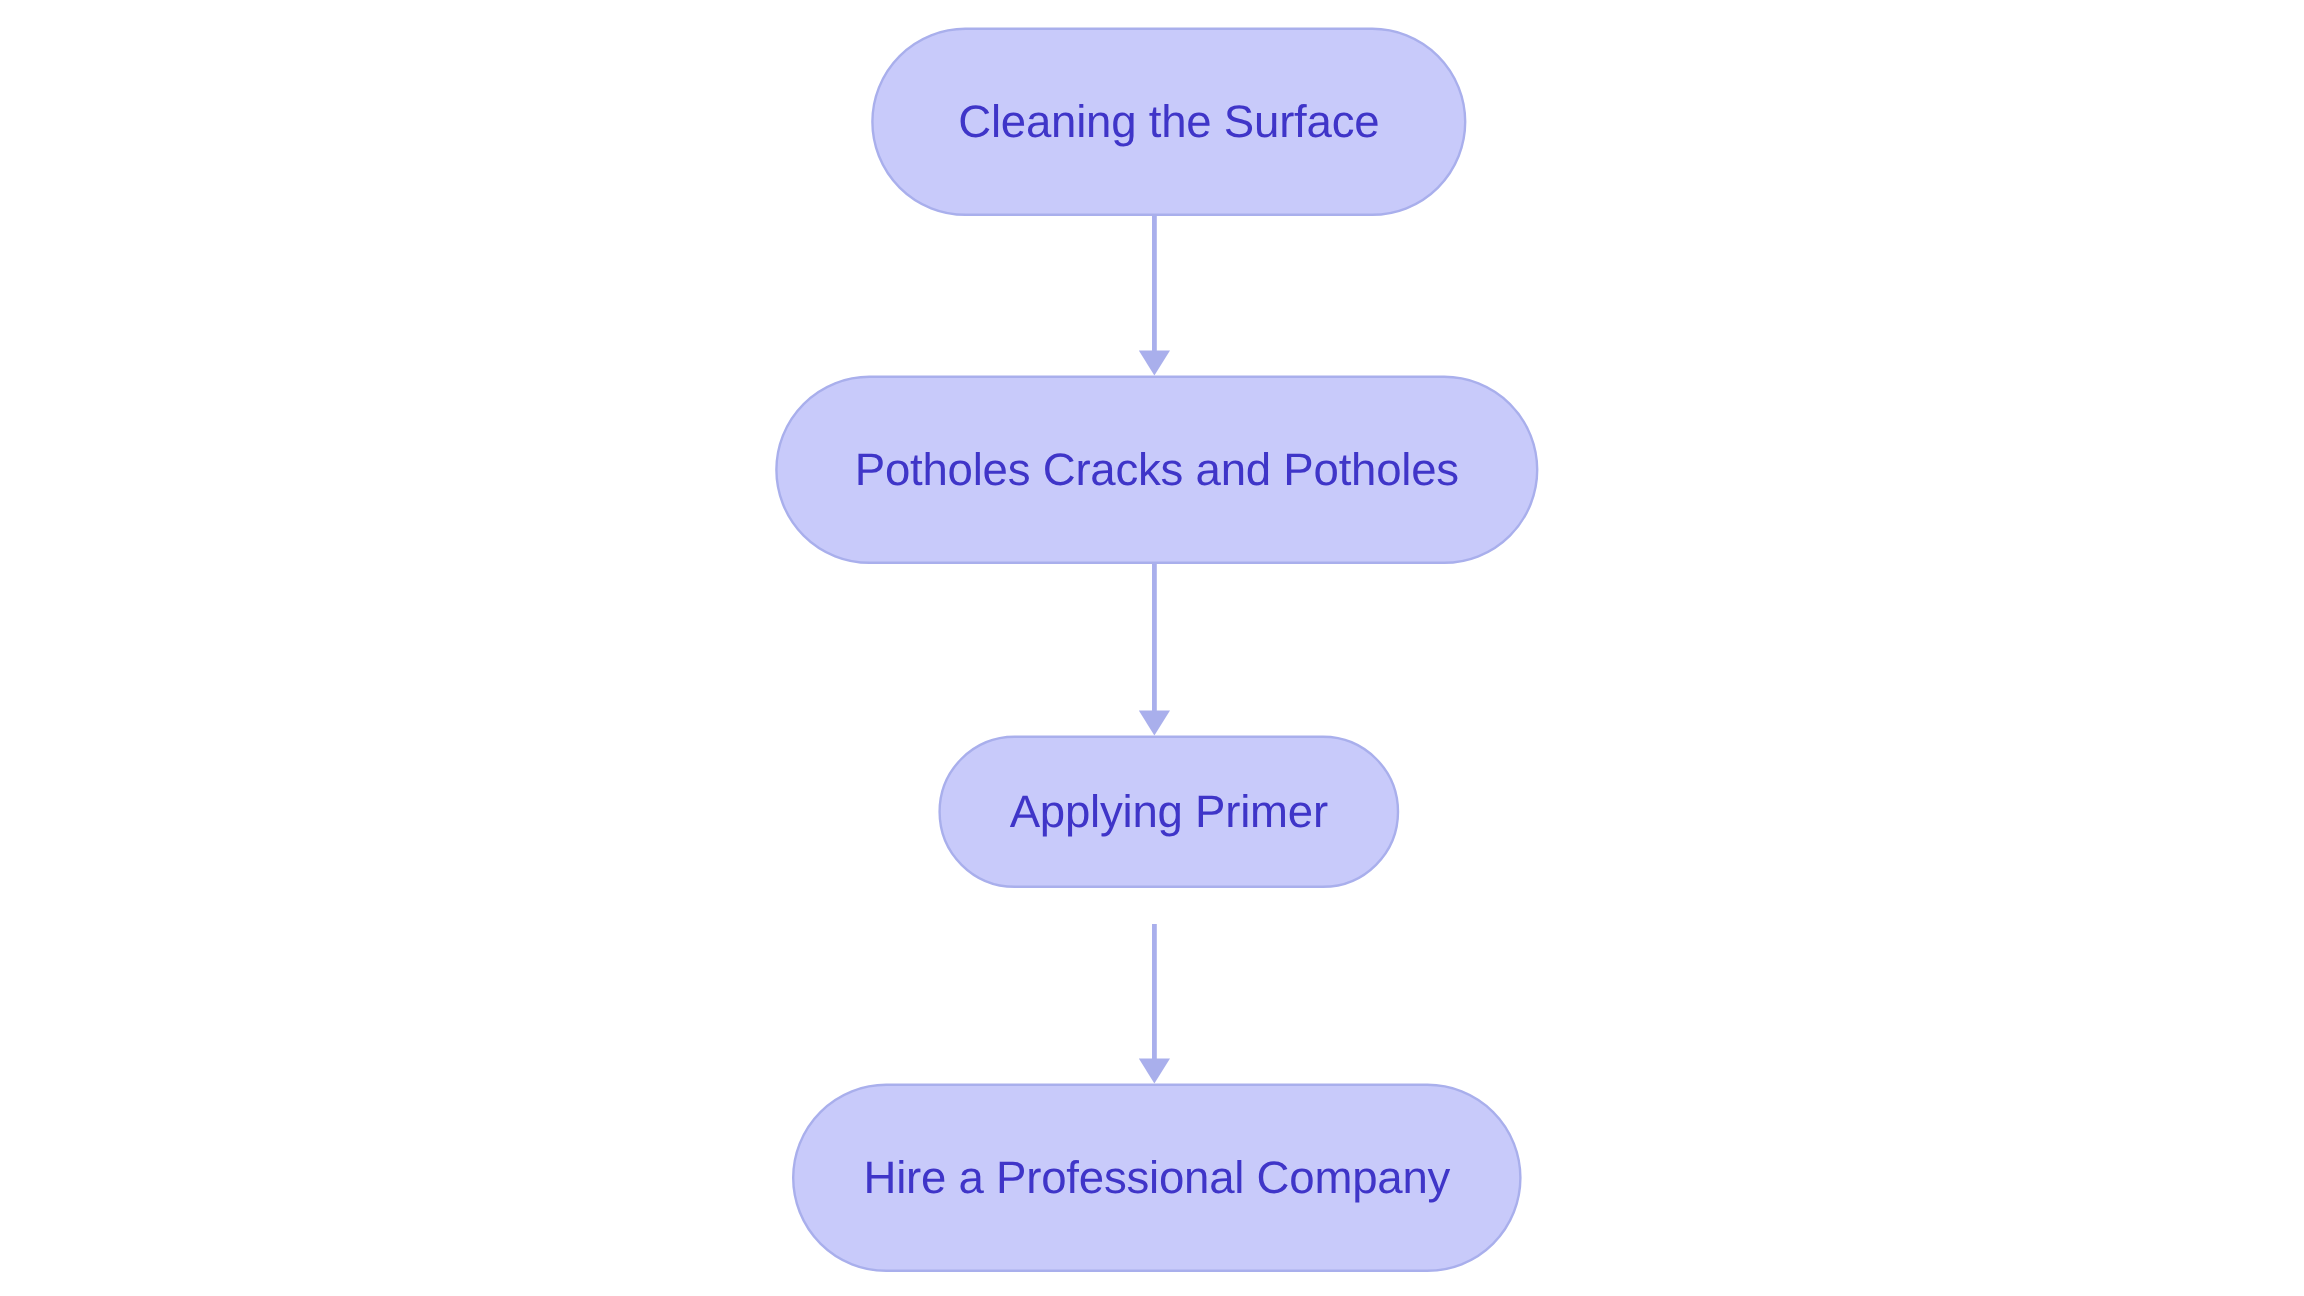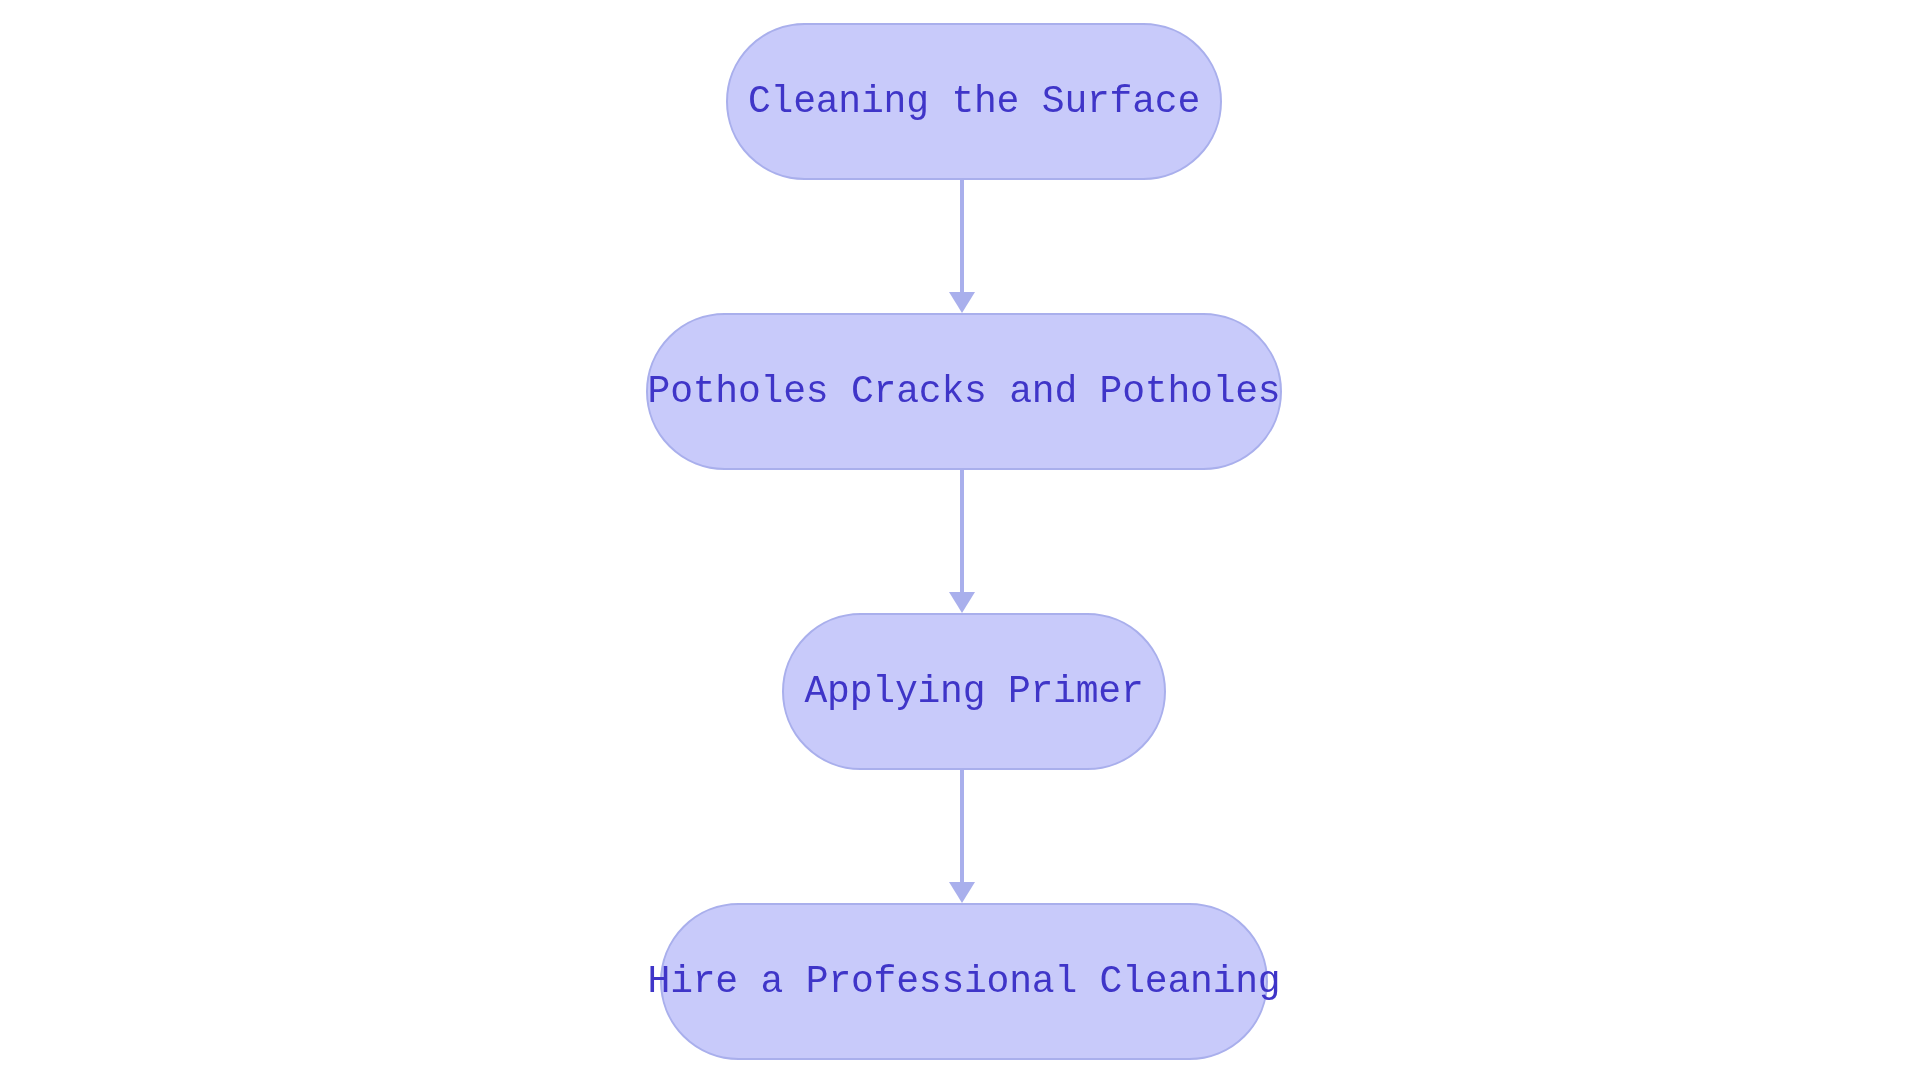--- a/index.html
+++ b/index.html
@@ -25,21 +25,21 @@
   .flow-node {
     position: absolute;
     box-sizing: border-box;
     display: flex;
     align-items: center;
     justify-content: center;
     background: #c8cafa;
     border: 2px solid #a9afec;
     border-radius: 9999px;
     color: #3f35c8;
-    font-family: Liberation Mono, monospace;
+    font-family: Liberation Sans, sans-serif;
     font-size: 38px;
     font-weight: 400;
     letter-spacing: -0.2px;
     line-height: 1;
     white-space: nowrap;
     text-align: center;
     user-select: none;
   }
 
   .node-label {
@@ -84,21 +84,21 @@
   </div>
 
   <div class="flow-node" style="left:726px; top:23px; width:496px; height:157px;">
     <span class="node-label">Cleaning the Surface</span>
   </div>
 
   <div class="flow-node" style="left:646px; top:313px; width:636px; height:157px;">
     <span class="node-label">Potholes Cracks and Potholes</span>
   </div>
 
-  <div class="flow-node" style="left:782px; top:613px; width:384px; height:157px;">
+  <div class="flow-node" style="left:782px; top:613px; width:384px; height:127px;">
     <span class="node-label">Applying Primer</span>
   </div>
 
   <div class="flow-node" style="left:660px; top:903px; width:608px; height:157px;">
-    <span class="node-label">Hire a Professional Cleaning</span>
+    <span class="node-label">Hire a Professional Company</span>
   </div>
 
 </div>
 
 </body></html>

